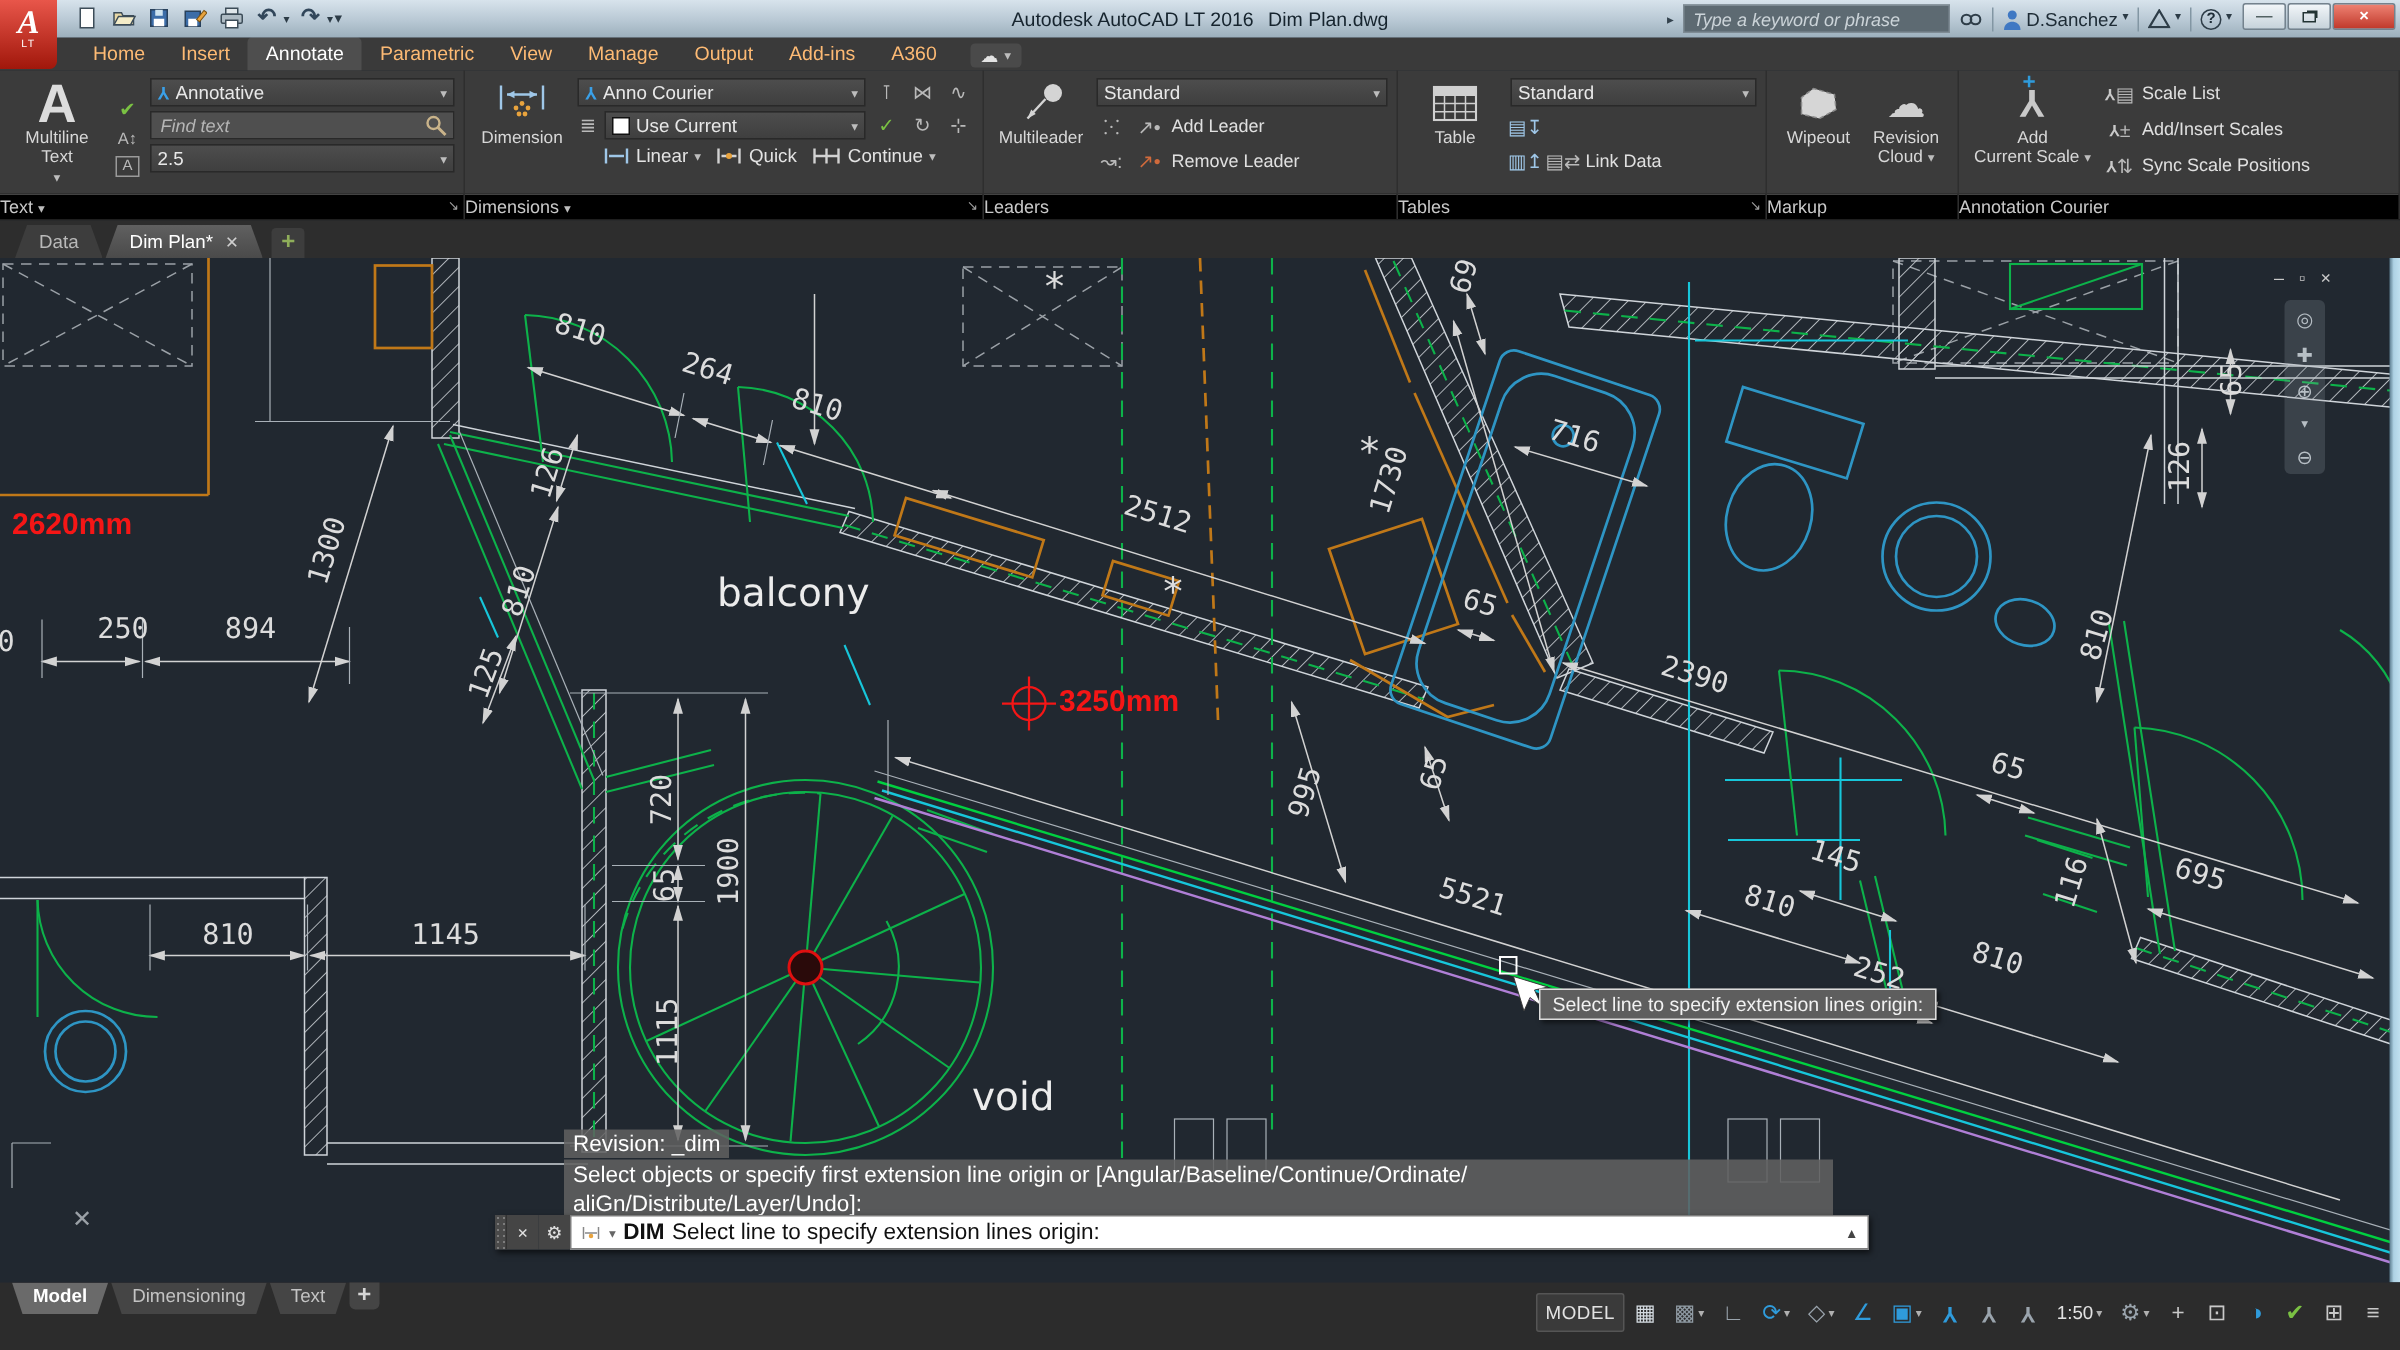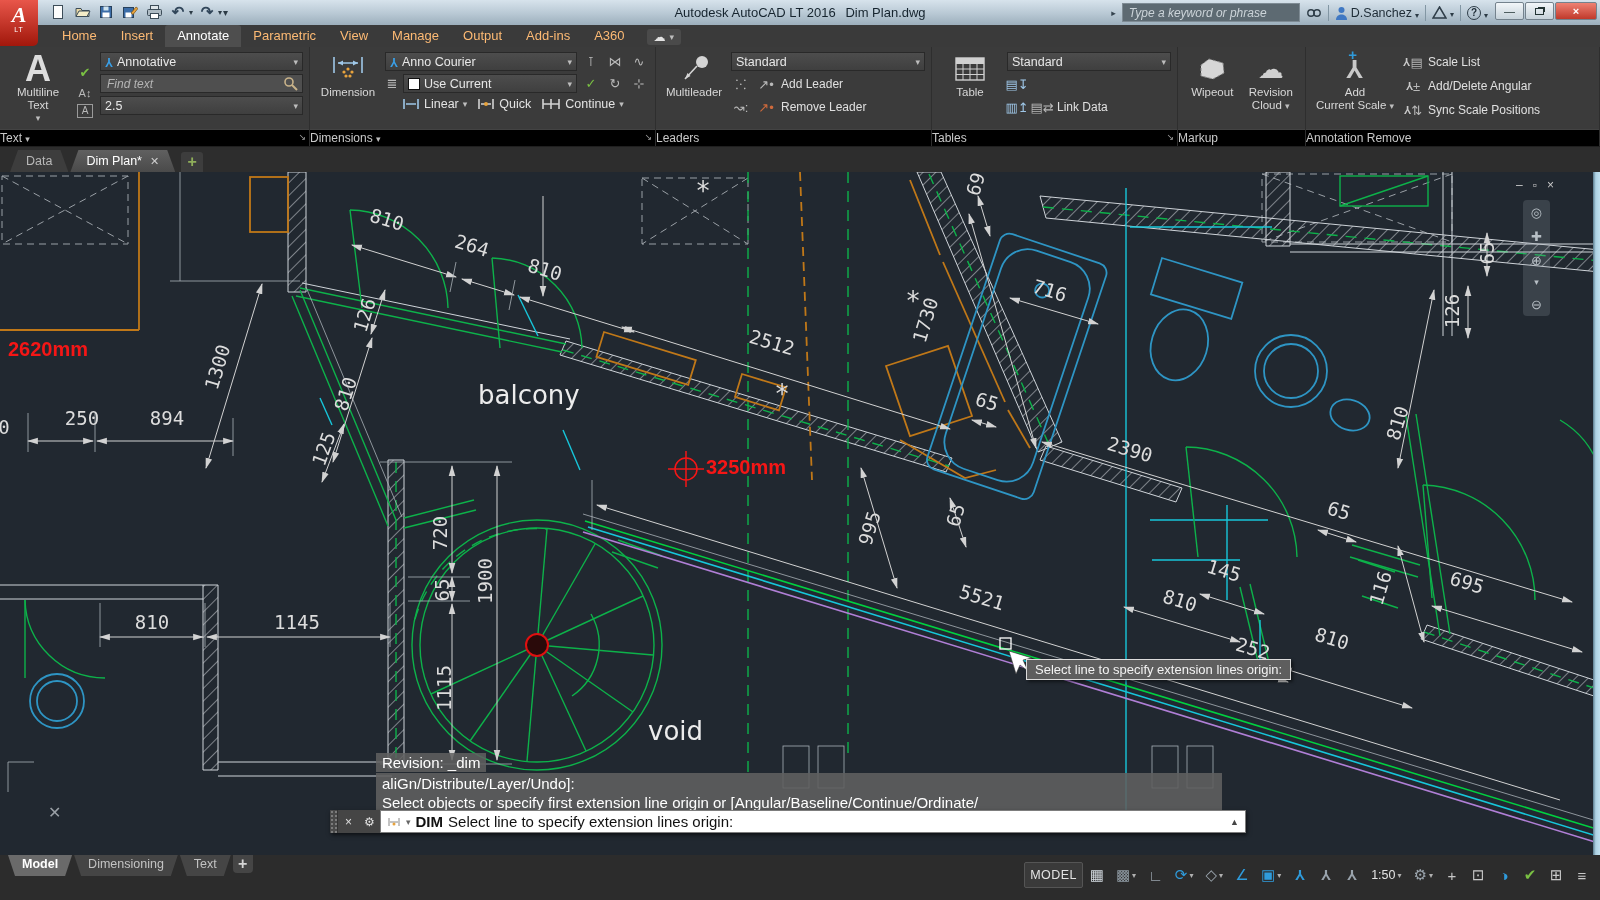--- a/index.html
+++ b/index.html
@@ -12,21 +12,21 @@
   #qat{position:absolute;left:48px;top:1px;height:22px;display:flex;align-items:center;gap:4px}
   .qbtn{width:20px;height:20px;display:flex;align-items:center;justify-content:center;border-radius:2px;cursor:pointer}
   .qcaret{font-size:8px;color:#2c3b46;margin-left:-3px;cursor:pointer}
   .uglyph{font-size:15px;color:#31465a;font-weight:bold;line-height:18px}
   #titletext{position:absolute;left:0;right:0;top:0;height:25px;text-align:center;font-size:13px;color:#16242e;line-height:25px;z-index:31;pointer-events:none}
   #titletext .doc{margin-left:6px}
   #infocenter{position:absolute;right:112px;top:2px;height:21px;display:flex;align-items:center;gap:6px;z-index:35}
   #ic-search{width:178px;height:19px;background:#5d6a72;border:1px solid #7e8b94;color:#e8edf0;font-size:12px;font-style:italic;padding:0 6px;outline:none}
   #ic-search::placeholder{color:#ccd4d9;font-style:italic}
   .icsep{width:1px;height:16px;background:#8296a3}
-  .icitem{display:flex;align-items:flex-end;gap:3px;font-size:12.5px;color:#1d2b35;cursor:pointer}
+  .icitem{display:flex;align-items:flex-start;gap:3px;font-size:12.5px;color:#1d2b35;cursor:pointer}
   .dcaret{font-size:8px;color:#2c3b46}
   #winbtns{position:absolute;right:3px;top:2px;display:flex;gap:1px;z-index:40}
   .wbtn{width:29px;height:18px;border:1px solid #74828d;border-radius:2px;background:linear-gradient(180deg,#f2f6f9,#c6d2da);display:flex;align-items:center;justify-content:center;font-size:11px;color:#233;cursor:pointer}
   .wbtn.close{width:42px;background:linear-gradient(180deg,#ee8273,#c0392b);color:#fff;font-weight:bold}
   .restore-box{width:9px;height:7px;border:1px solid #233;box-shadow:2px -2px 0 -1px #233}
   
   #tabrow{position:absolute;top:25px;left:0;right:0;height:22px;background:#3a3a3a;z-index:25;display:flex;align-items:flex-end;padding-left:50px}
   .mtab{font-size:13px;color:#fdba74;padding:3px 12px 4px;cursor:pointer}
   .mtab.active{background:#4e4e4e;color:#fff;border-radius:3px 3px 0 0}
   #cloudpill{margin:0 0 2px 10px;background:#4a4a4a;border-radius:3px;padding:1px 7px;color:#e3e3e3;font-size:12px;display:flex;align-items:center;gap:4px;cursor:pointer}
@@ -412,29 +412,29 @@
         </div>
         <div><span>Add</span><br><span>Current Scale</span> <span class="caret">▾</span></div>
       </div>
       <div class="pcol" style="justify-content:flex-start;gap:4px">
         <div class="srow">
             <span class="miniglyph"><span class="roty gray" style="font-size:11px">Y</span>▤</span>
             <span>Scale List</span>
           </div>
         <div class="srow">
             <span class="miniglyph"><span class="roty gray" style="font-size:11px">Y</span>±</span>
-            <span>Add/Delete Angular</span>
+            <span>Add/Insert Scales</span>
           </div>
         <div class="srow">
             <span class="miniglyph"><span class="roty gray" style="font-size:11px">Y</span>⇅</span>
             <span>Sync Scale Positions</span>
           </div>
       </div>
     </div>
-    <div class="plabel"><span>Annotation Remove</span></div>
+    <div class="plabel"><span>Annotation Courier</span></div>
   </div>
 </div>
 
 <div id="filetabs">
   <span class="ftab">
       <span>Data</span>
     </span>
   <span class="ftab active">
       <span>Dim Plan*</span>
       <span class="x">✕</span>
@@ -733,22 +733,22 @@
     <rect x="1000" y="638" width="11" height="11" fill="none" stroke="#fff" stroke-width="1.3"></rect>
     <path d="M1009 651 L1016 674 L1020 665 L1028 671 L1023 660 L1032 658 Z" fill="#fff" stroke="#333" stroke-width=".6"></path>
   </g>
 </svg>
 
 <div id="tooltip">Select line to specify extension lines origin:</div>
 
 <div id="cmdhist">
   <div class="l1">Revision: _dim</div>
   <div class="lbox">
+    <div>Select objects or specify first extension line origin or [Angular/Baseline/Continue/Ordinate/</div>
     <div>aliGn/Distribute/Layer/Undo]:</div>
-    <div>Select objects or specify first extension line origin or [Angular/Baseline/Continue/Ordinate/</div>
   </div>
 </div>
 
 <div id="cmdbar">
   <div id="cmd-grip"></div>
   <div class="cmdtool">×</div>
   <div class="cmdtool">⚙</div>
   <div id="cmdfield">
     <svg width="14" height="12">
           <path d="M2 2v8M12 2v8M3 6h8" stroke="#888" fill="none"></path>

